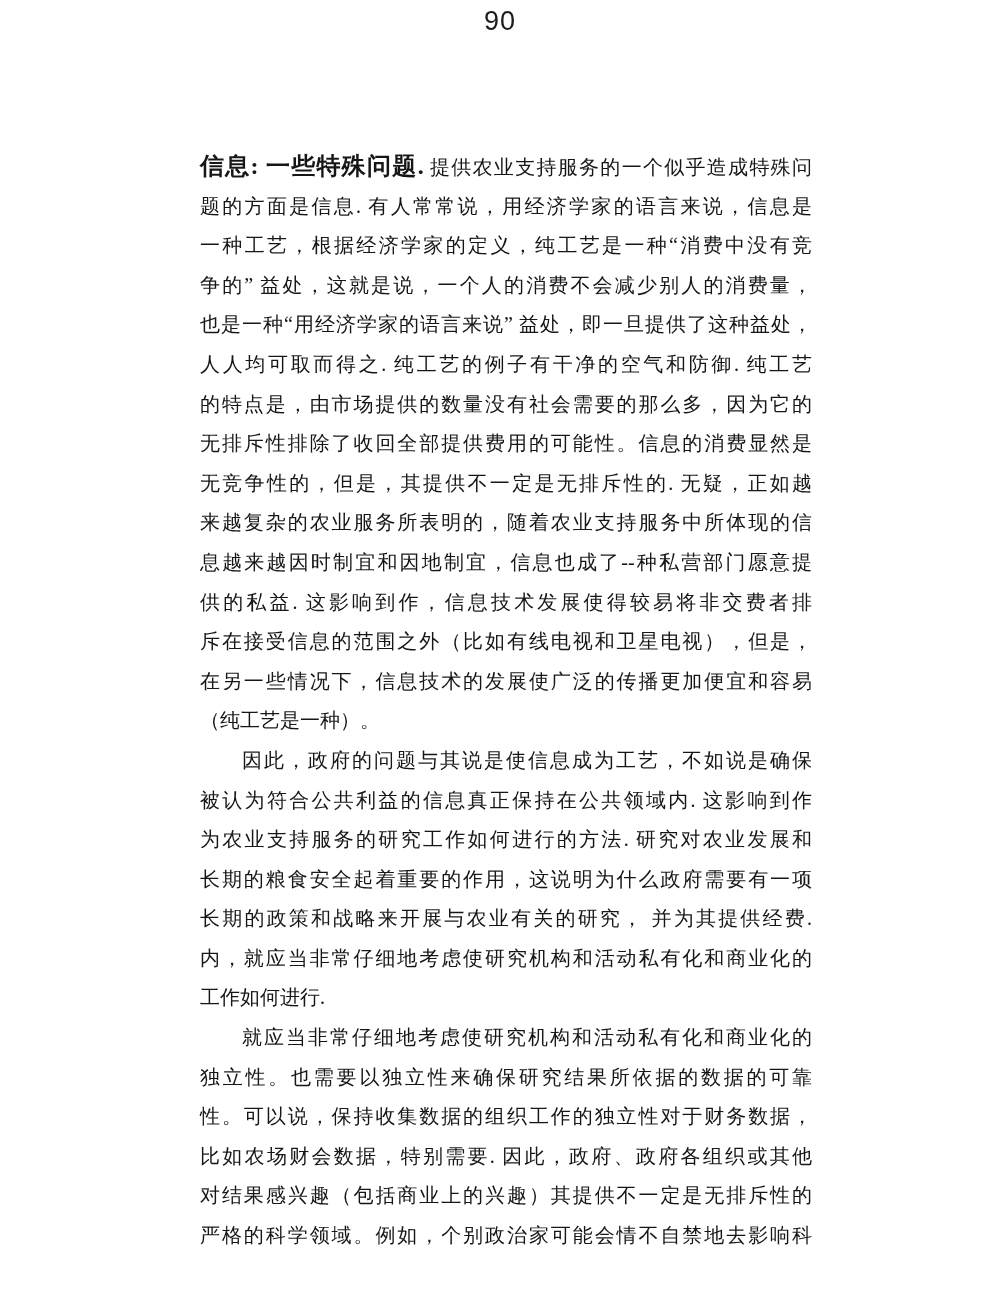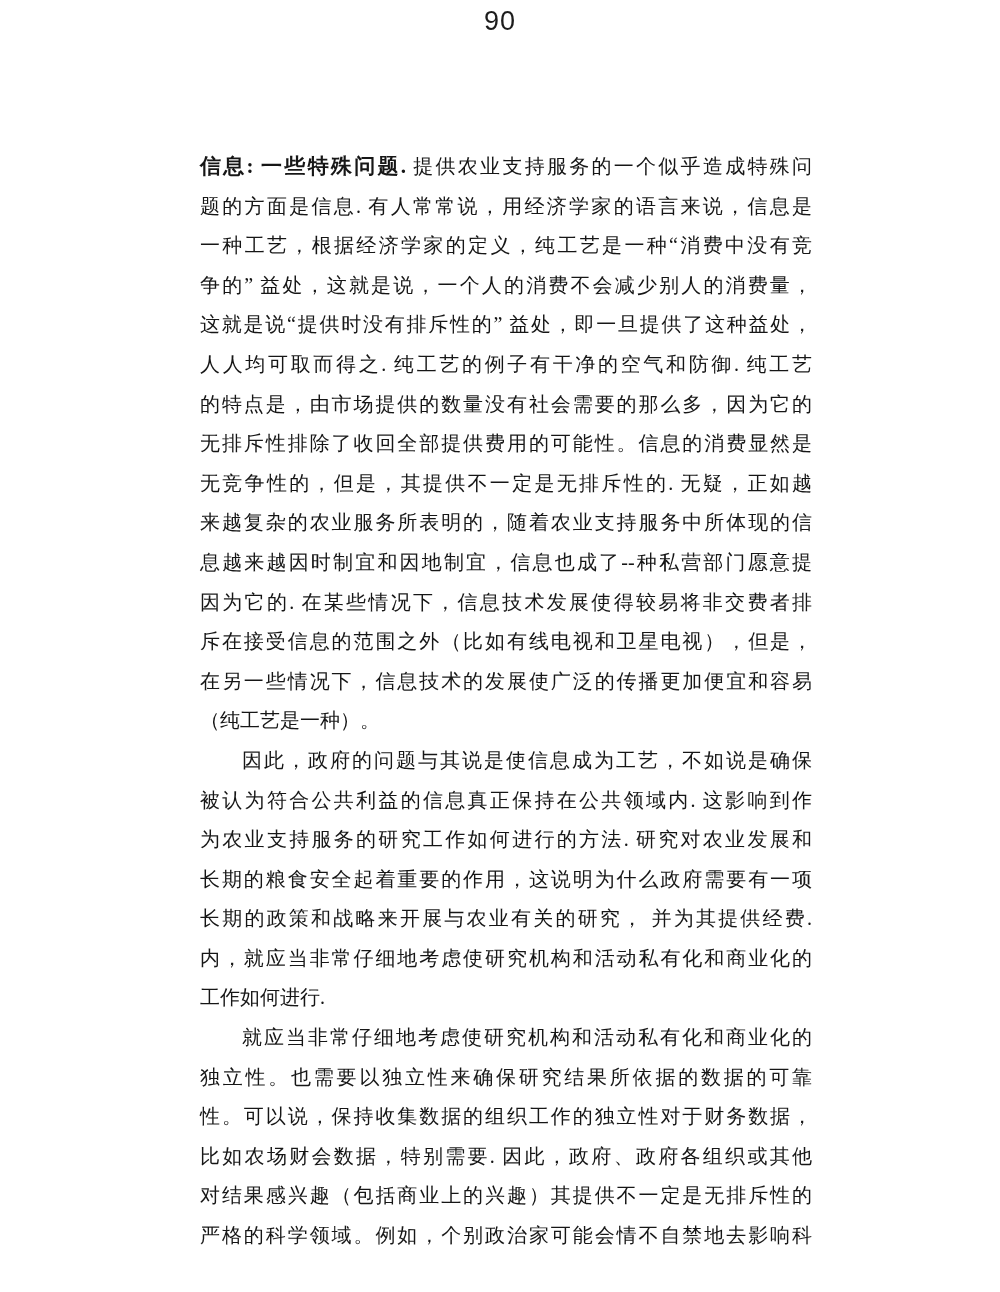--- a/index.html
+++ b/index.html
@@ -45,45 +45,45 @@
   }
   .line.short {
     text-align: left;
     text-align-last: left;
   }
   .line.indent {
     text-indent: 42px;
   }
   .lead {
     font-weight: 700;
-    font-size: 21px;
+    font-size: 24px;
   }
 </style>
 </head>
 <body>
 
 <div class="page">
 
   <div class="page-number">90</div>
 
   <div class="text-block">
 
     <div class="line"><span class="lead">信息: 一些特殊问题.</span><span> 提供农业支持服务的一个似乎造成特殊问</span></div>
 
     <div class="line">题的方面是信息. 有人常常说，用经济学家的语言来说，信息是</div>
     <div class="line">一种工艺，根据经济学家的定义，纯工艺是一种“消费中没有竞</div>
     <div class="line">争的” 益处，这就是说，一个人的消费不会减少别人的消费量，</div>
-    <div class="line">这就是说“提供时没有排斥性的” 益处，即一旦提供了这种益处，</div>
+    <div class="line">也是一种“用经济学家的语言来说” 益处，即一旦提供了这种益处，</div>
     <div class="line">人人均可取而得之. 纯工艺的例子有干净的空气和防御. 纯工艺</div>
     <div class="line">的特点是，由市场提供的数量没有社会需要的那么多，因为它的</div>
     <div class="line">无排斥性排除了收回全部提供费用的可能性。信息的消费显然是</div>
     <div class="line">无竞争性的，但是，其提供不一定是无排斥性的. 无疑，正如越</div>
     <div class="line">来越复杂的农业服务所表明的，随着农业支持服务中所体现的信</div>
     <div class="line">息越来越因时制宜和因地制宜，信息也成了--种私营部门愿意提</div>
-    <div class="line">因为它的. 在某些情况下，信息技术发展使得较易将非交费者排</div>
+    <div class="line">供的私益. 这影响到作，信息技术发展使得较易将非交费者排</div>
     <div class="line">斥在接受信息的范围之外（比如有线电视和卫星电视），但是，</div>
     <div class="line">在另一些情况下，信息技术的发展使广泛的传播更加便宜和容易</div>
     <div class="line short">（纯工艺是一种）。</div>
     <div class="line indent">因此，政府的问题与其说是使信息成为工艺，不如说是确保</div>
     <div class="line">被认为符合公共利益的信息真正保持在公共领域内. 这影响到作</div>
     <div class="line">为农业支持服务的研究工作如何进行的方法. 研究对农业发展和</div>
     <div class="line">长期的粮食安全起着重要的作用，这说明为什么政府需要有一项</div>
     <div class="line">长期的政策和战略来开展与农业有关的研究， 并为其提供经费.</div>
     <div class="line">内，就应当非常仔细地考虑使研究机构和活动私有化和商业化的</div>
     <div class="line short">工作如何进行.</div>

